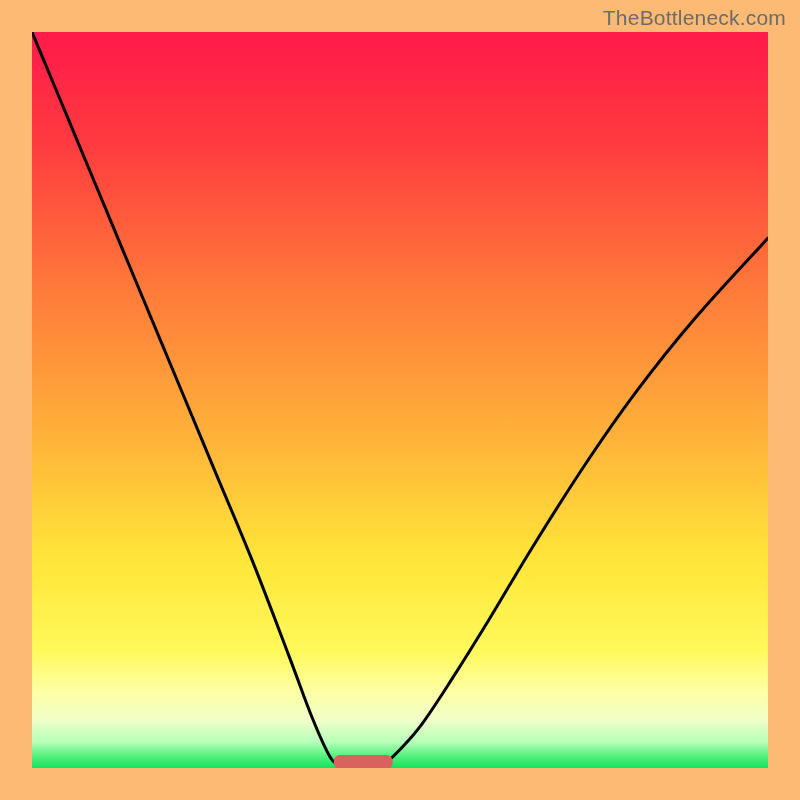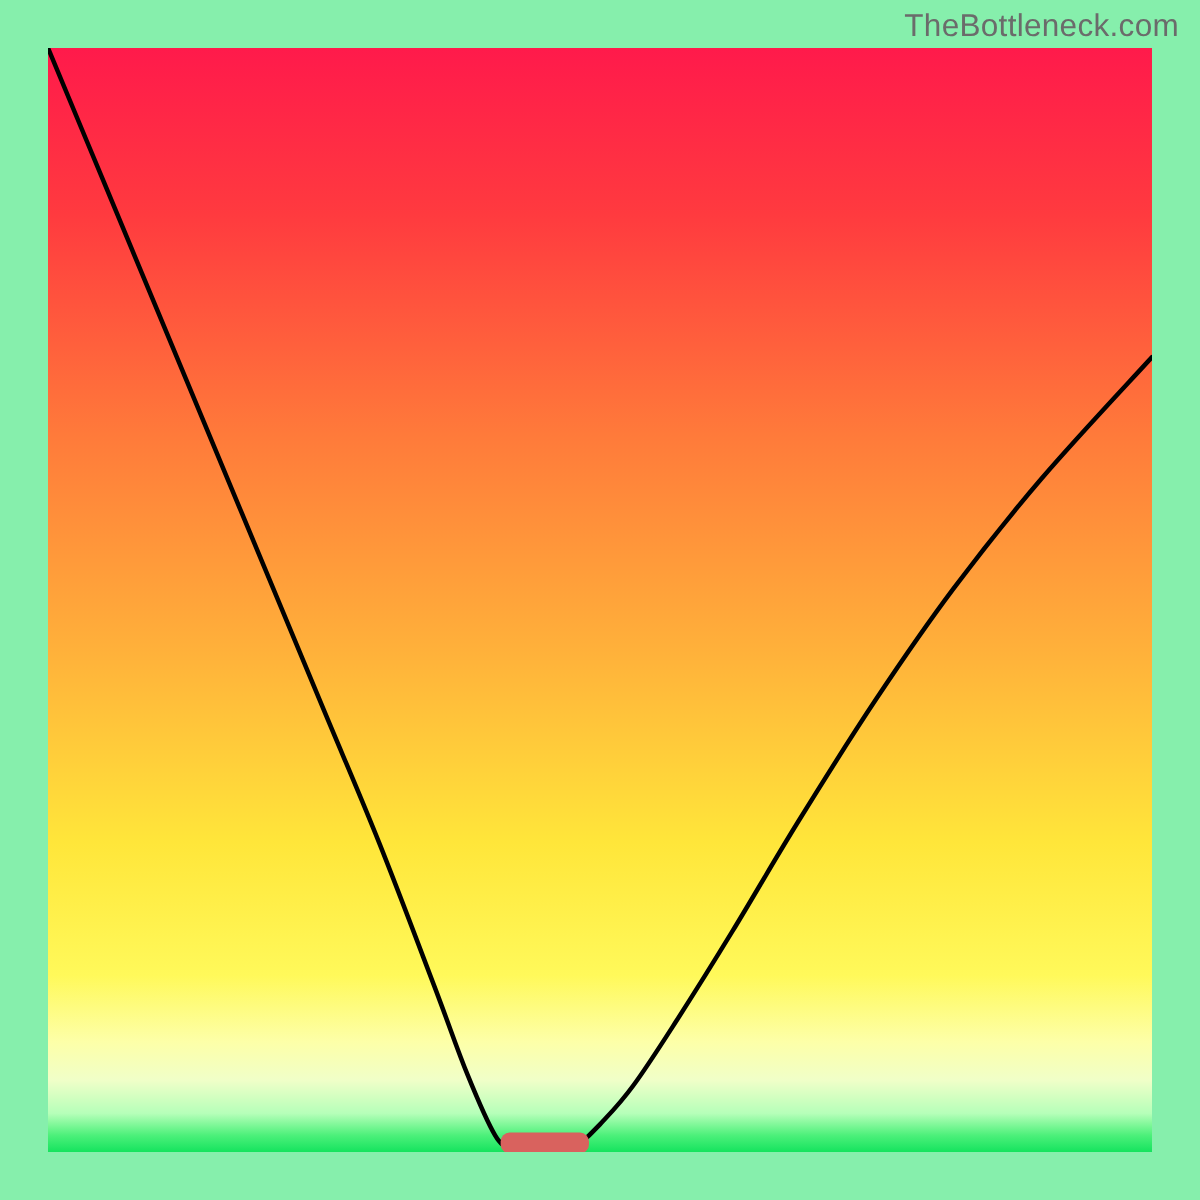--- a/index.html
+++ b/index.html
@@ -9,21 +9,21 @@
     height: 800px;
     overflow: hidden;
     background: #000;
     font-family: Arial, Helvetica, sans-serif;
   }
   .frame {
     position: absolute;
     left: 0; top: 0;
     width: 800px;
     height: 800px;
-    background: #86efac;
+    background: #fdba74;
   }
   .plot {
     position: absolute;
     left: 32px;
     top: 32px;
     width: 736px;
     height: 736px;
     overflow: hidden;
   }
   .watermark {

